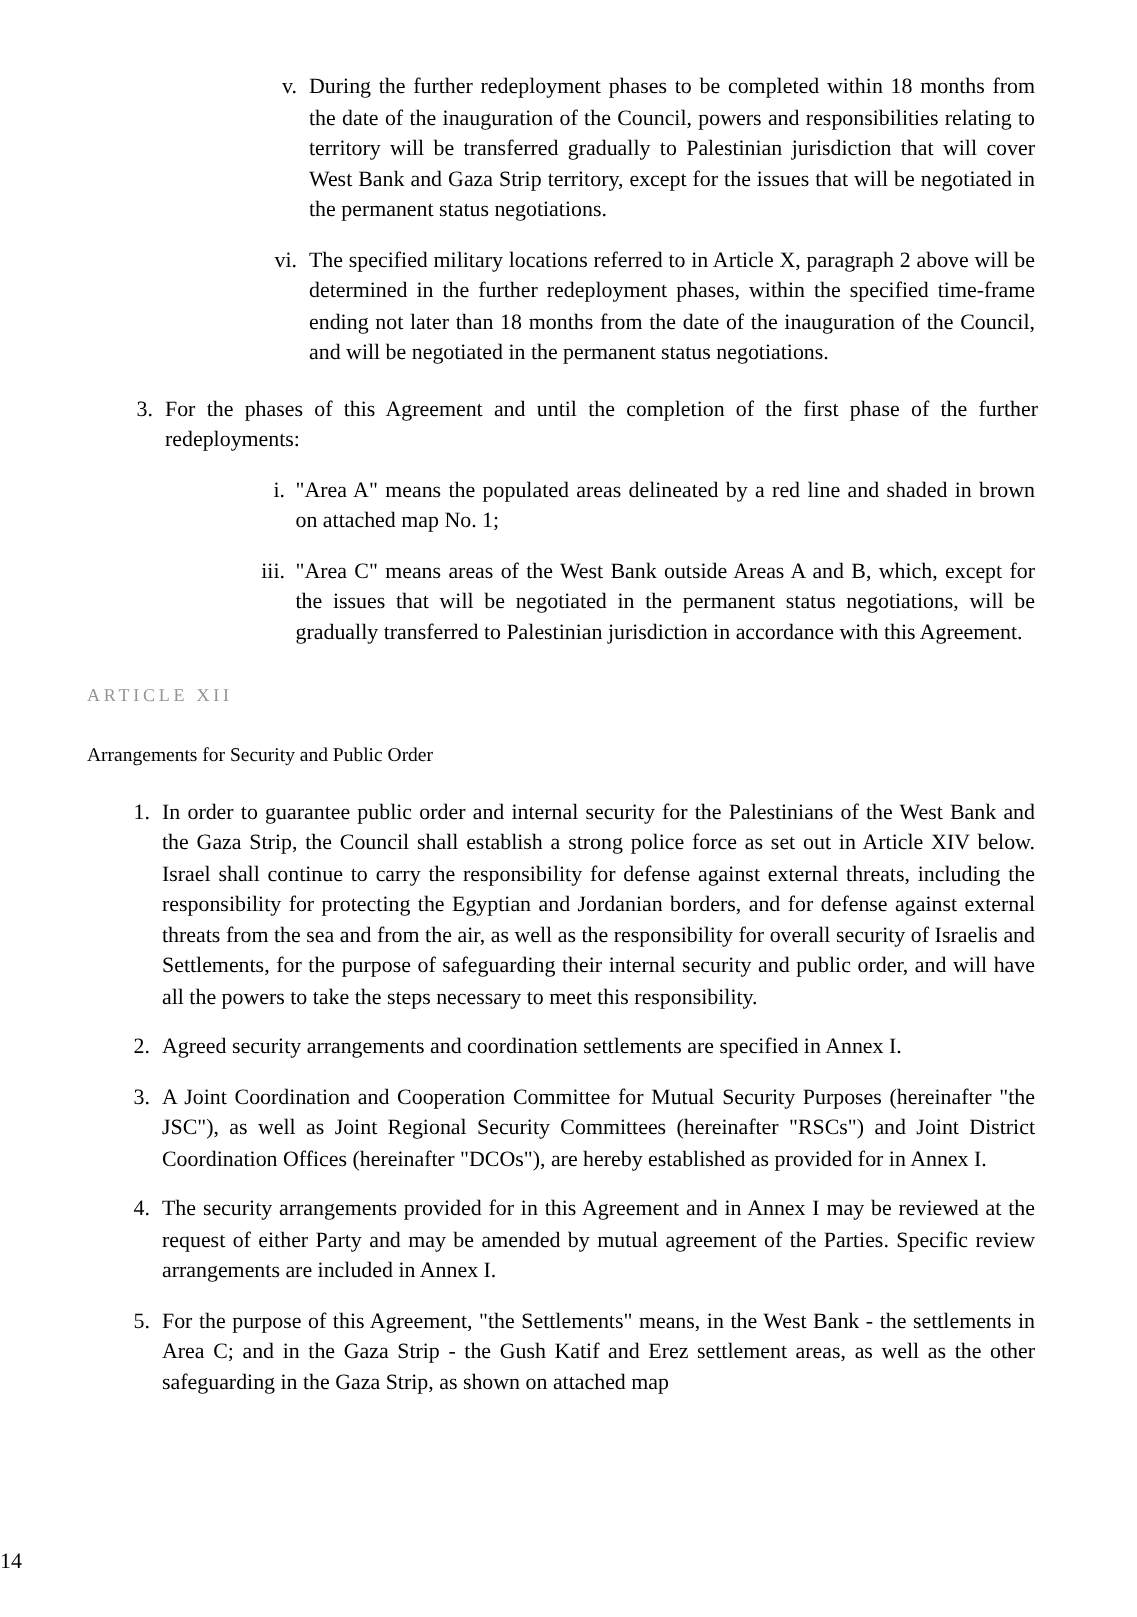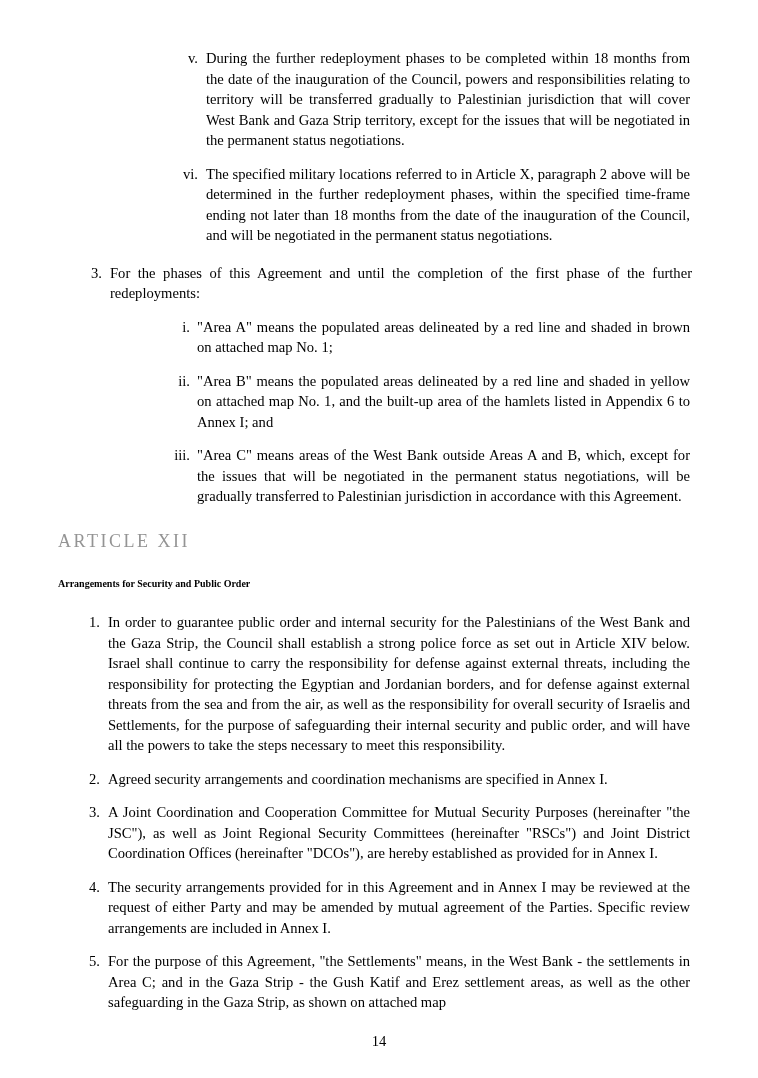--- a/index.html
+++ b/index.html
@@ -50,43 +50,42 @@
   .lvl-num .marker { width: 22px; margin-right: 8px; }
   .lvl-num { margin-left: 22px; margin-right: 4px; }
 
   
   .lvl-roman .marker { width: 26px; margin-right: 7px; }
   .lvl-roman { margin-left: 106px; margin-right: 6px; }
 
   
   .article-heading {
     margin: 24px 0 22px 0;
-    font-size: 18px;
+    font-size: 12px;
     letter-spacing: 2.5px;
     color: #6b6b6b;
     font-family: "Liberation Serif", serif;
     opacity: 0.72;
     filter: blur(0.35px);
     white-space: pre;
   }
   .subtitle {
     margin: 0 0 18px 0;
-    font-size: 10px;
+    font-size: 13px;
     line-height: 20.5px;
-    font-weight: bold;
   }
   .lvl-num-2 .marker { width: 22px; margin-right: 8px; }
   .lvl-num-2 { margin-left: 20px; margin-right: 6px; }
 
   .page-number {
     position: absolute;
     left: 0;
     right: 0;
     bottom: 28px;
-    text-align: center;
+    text-align: left;
     font-size: 14.6px;
   }
   .spacer-sm { height: 4px; }
 </style>
 </head>
 <body>
 
 <div class="page">
 
   <div class="blk lvl-roman-top">
@@ -104,42 +103,38 @@
   <div class="blk lvl-num">
     <div class="marker">3.</div>
     <div class="body-text">For  the  phases  of  this  Agreement  and until the completion of the first phase of the further redeployments:</div>
   </div>
 
   <div class="blk lvl-roman">
     <div class="marker">i.</div>
     <div class="body-text">"Area A"  means  the  populated  areas  delineated  by a red line and shaded in brown on attached map No. 1;</div>
   </div>
 
-  <div class="blk lvl-roman">
-    <div class="marker">ii.</div>
-    <div class="body-text">"Area B"  means  the  populated  areas  delineated  by a red line and shaded in yellow  on  attached  map  No.  1,   and the built-up area of the hamlets listed in Appendix 6 to Annex I; and</div>
-  </div>
 
   <div class="blk lvl-roman">
     <div class="marker">iii.</div>
     <div class="body-text">"Area  C" means areas of the West Bank outside Areas A and B, which, except for  the  issues that will be negotiated in the permanent status negotiations, will be  gradually  transferred  to  Palestinian  jurisdiction  in  accordance   with this Agreement.</div>
   </div>
 
   <div class="article-heading">ARTICLE XII</div>
 
   <div class="subtitle">Arrangements for Security and Public Order</div>
 
   <div class="blk lvl-num-2">
     <div class="marker">1.</div>
     <div class="body-text">In order to guarantee public order and internal security for the Palestinians of the West Bank  and  the Gaza Strip, the Council shall establish a strong police force as set out in Article   XIV below. Israel shall continue to carry the responsibility for defense against external  threats, including the responsibility for protecting the Egyptian and Jordanian borders,  and  for defense against external threats from the sea and from the air, as well as   the responsibility for overall security of Israelis and Settlements, for the purpose of safeguarding  their  internal  security   and public order, and will have all the powers to take the steps necessary to meet this responsibility.</div>
   </div>
 
   <div class="blk lvl-num-2">
     <div class="marker">2.</div>
-    <div class="body-text">Agreed security arrangements and coordination mechanisms are specified in Annex I.</div>
+    <div class="body-text">Agreed security arrangements and coordination settlements are specified in Annex I.</div>
   </div>
 
   <div class="blk lvl-num-2">
     <div class="marker">3.</div>
     <div class="body-text">A   Joint  Coordination  and  Cooperation  Committee  for  Mutual  Security  Purposes (hereinafter  "the  JSC"),  as  well  as  Joint Regional Security Committees (hereinafter "RSCs")  and  Joint District Coordination Offices  (hereinafter   "DCOs"), are hereby established as provided for in Annex I.</div>
   </div>
 
   <div class="blk lvl-num-2">
     <div class="marker">4.</div>
     <div class="body-text">The  security  arrangements  provided  for  in  this  Agreement  and in Annex I may be reviewed  at  the  request  of either Party and may be amended by mutual agreement of the Parties. Specific review arrangements are included in Annex I.</div>

